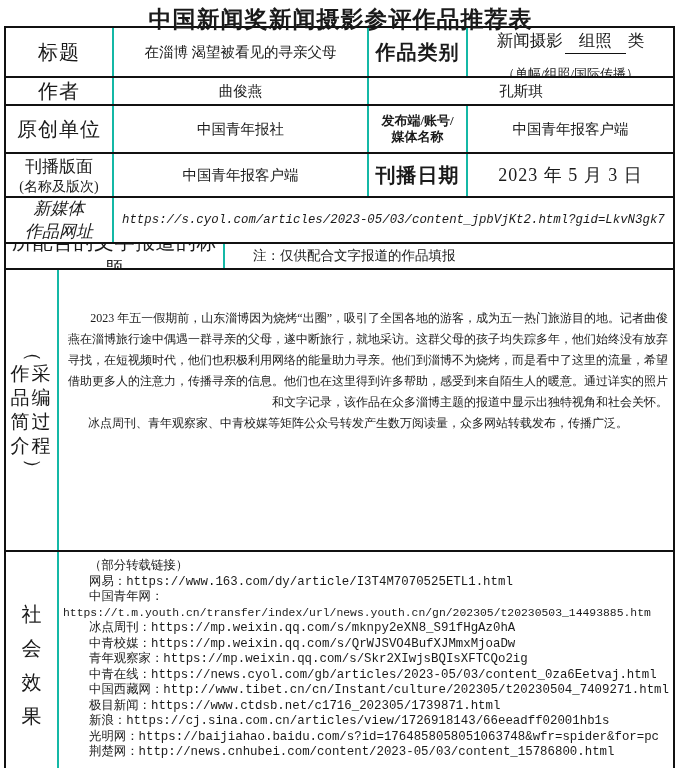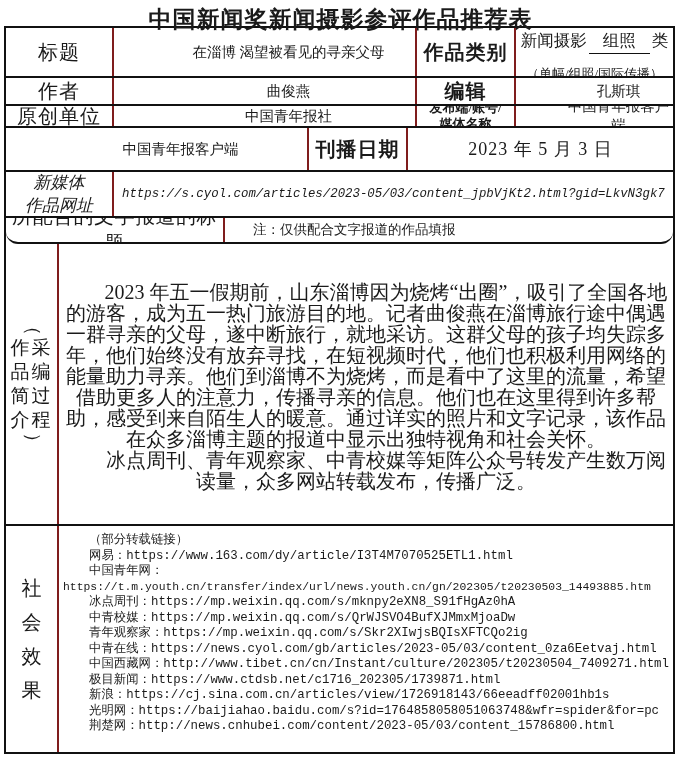--- a/index.html
+++ b/index.html
@@ -19,45 +19,45 @@
     height: 26px;
   }
   .table {
     margin: 0 4px;
     border: 2px solid #111;
     width: 671px;
   }
   .row { display: flex; border-bottom: 2px solid #111; align-items: stretch; }
   .row:last-child { border-bottom: none; }
   .cell {
-    border-right: 2px solid #7f1d1d;
+    border-right: 2px solid #14b8a6;
     display: flex; flex-direction: column;
     align-items: center; justify-content: center;
     text-align: center;
     overflow: hidden;
   }
   .cell:last-child { border-right: none; }
 
   .label-big { font-size: 20px; letter-spacing: 1px; }
   .label-mid { font-size: 17px; }
   .label-small { font-size: 13px; line-height: 16px; }
-  .value { font-size: 14.5px; margin-left: 48px; }
+  .value { font-size: 14.5px; }
   .value-big { font-size: 18px; letter-spacing: 1px; }
 
   .w-c1 { width: 108px; flex: none; }
   .w-c2 { width: 255px; flex: none; }
   .w-c3 { width: 99px;  flex: none; font-weight: bold; }
   .w-rest { flex: 1; }
 
   .h-r1 { height: 50px; }
   .h-r2 { height: 28px; }
-  .h-r3 { height: 22px; }
+  .h-r3 { height: 48px; }
   .h-r4 { height: 44px; }
   .h-r5 { height: 46px; font-style: italic; }
-  .h-r6 { height: 26px; border-radius: 12px; }
+  .h-r6 { height: 26px; }
   .h-r7 { height: 282px; }
   .h-r8 { height: 226px; }
 
   .cat-line { font-size: 16.5px; white-space: nowrap; }
   .cat-underline {
     display: inline-block;
     border-bottom: 1.5px solid #111;
     padding: 0 14px 1px 14px;
     margin: 8px 2px;
   }
@@ -83,23 +83,23 @@
   .paren {
     display: block;
     transform: rotate(90deg);
     height: 20px; line-height: 18px;
   }
   .v-chars { font-size: 20px; }
   .v-chars span { display: block; line-height: 34px; }
 
   .summary-cell {
     align-items: flex-start; justify-content: flex-start;
-    text-align: center;
+    text-align: right;
     padding: 38px 5px 0 5px;
-    font-size: 20px; line-height: 21px;
+    font-size: 12px; line-height: 21px;
   }
   .summary-cell p { text-indent: 2em; }
 
   .social-cell {
     align-items: flex-start; justify-content: flex-start;
     text-align: left;
     padding: 7px 2px 0 4px;
     font-size: 12.4px; line-height: 15.5px;
     white-space: nowrap;
   }
@@ -121,35 +121,38 @@
       <div class="cell w-c3 label-big">作品类别</div>
       <div class="cell w-rest">
         <div class="cat-line"><span>新闻摄影</span><span class="cat-underline">组照</span><span>类</span></div>
         <div class="cat-note">（单幅/组照/国际传播）</div>
       </div>
     </div>
 
     <div class="row h-r2">
       <div class="cell w-c1 label-big">作者</div>
       <div class="cell w-c2 value">曲俊燕</div>
-      <div class="cell w-c3 label-big">编辑</div>
       <div class="cell w-rest value">孔斯琪</div>
     </div>
 
     <div class="row h-r3">
       <div class="cell w-c1 label-big">原创单位</div>
       <div class="cell w-c2 value">中国青年报社</div>
       <div class="cell w-c3 label-small">
         <span>发布端/账号/</span>
         <span>媒体名称</span>
       </div>
       <div class="cell w-rest value">中国青年报客户端</div>
     </div>
 
     <div class="row h-r4">
+      <div class="cell w-c1">
+        <span class="label-mid">刊播版面</span>
+        <span style="font-size:14px">(名称及版次)</span>
+      </div>
       <div class="cell w-c2 value">中国青年报客户端</div>
       <div class="cell w-c3 label-big">刊播日期</div>
       <div class="cell w-rest value-big">2023 年 5 月 3 日</div>
     </div>
 
     <div class="row h-r5">
       <div class="cell w-c1 label-mid">
         <span>新媒体</span>
         <span>作品网址</span>
       </div>

